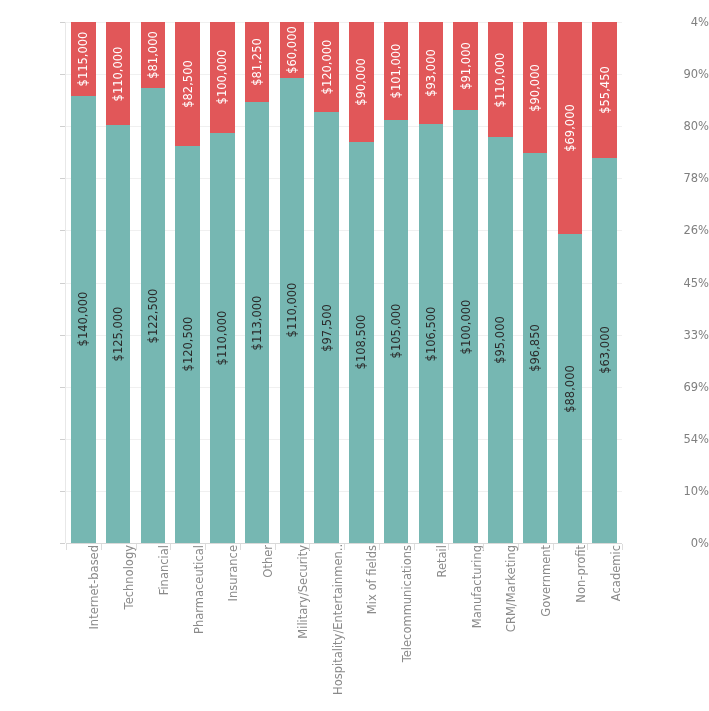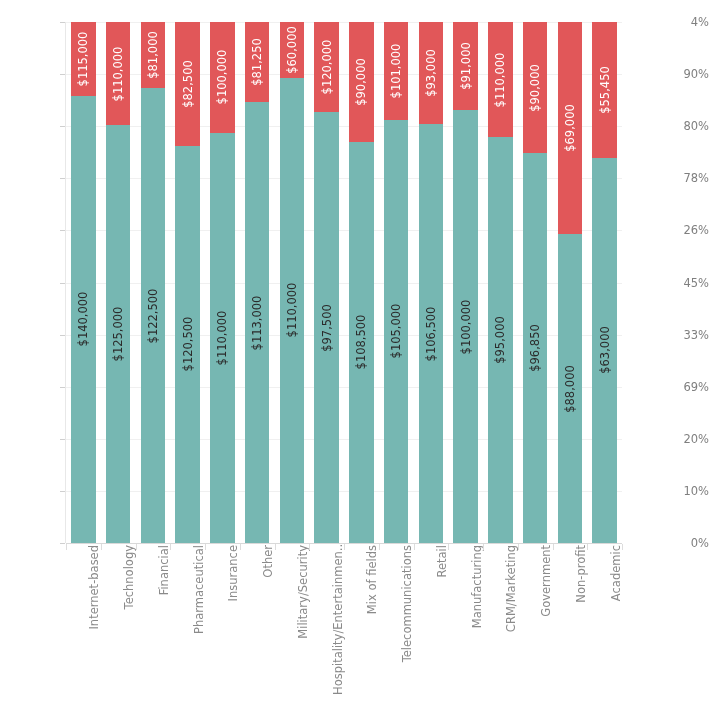--- a/index.html
+++ b/index.html
@@ -186,21 +186,21 @@
     <div class="y-axis-title">% of Total Count of Employer Industry</div>
   </div>
 
   <div class="axis-line-v"></div>
 
   <div id="ticks">
       <div class="tick-label" style="top: 537px;">0%</div>
       <div class="tick-mark" style="top: 543px;"></div>
       <div class="tick-label" style="top: 484.9px;">10%</div>
       <div class="tick-mark" style="top: 490.9px;"></div>
-      <div class="tick-label" style="top: 432.8px;">20%</div>
+      <div class="tick-label" style="top: 432.8px;">54%</div>
       <div class="tick-mark" style="top: 438.8px;"></div>
       <div class="tick-label" style="top: 380.7px;">69%</div>
       <div class="tick-mark" style="top: 386.7px;"></div>
       <div class="tick-label" style="top: 328.6px;">33%</div>
       <div class="tick-mark" style="top: 334.6px;"></div>
       <div class="tick-label" style="top: 276.5px;">45%</div>
       <div class="tick-mark" style="top: 282.5px;"></div>
       <div class="tick-label" style="top: 224.4px;">26%</div>
       <div class="tick-mark" style="top: 230.4px;"></div>
       <div class="tick-label" style="top: 172.3px;">78%</div>

